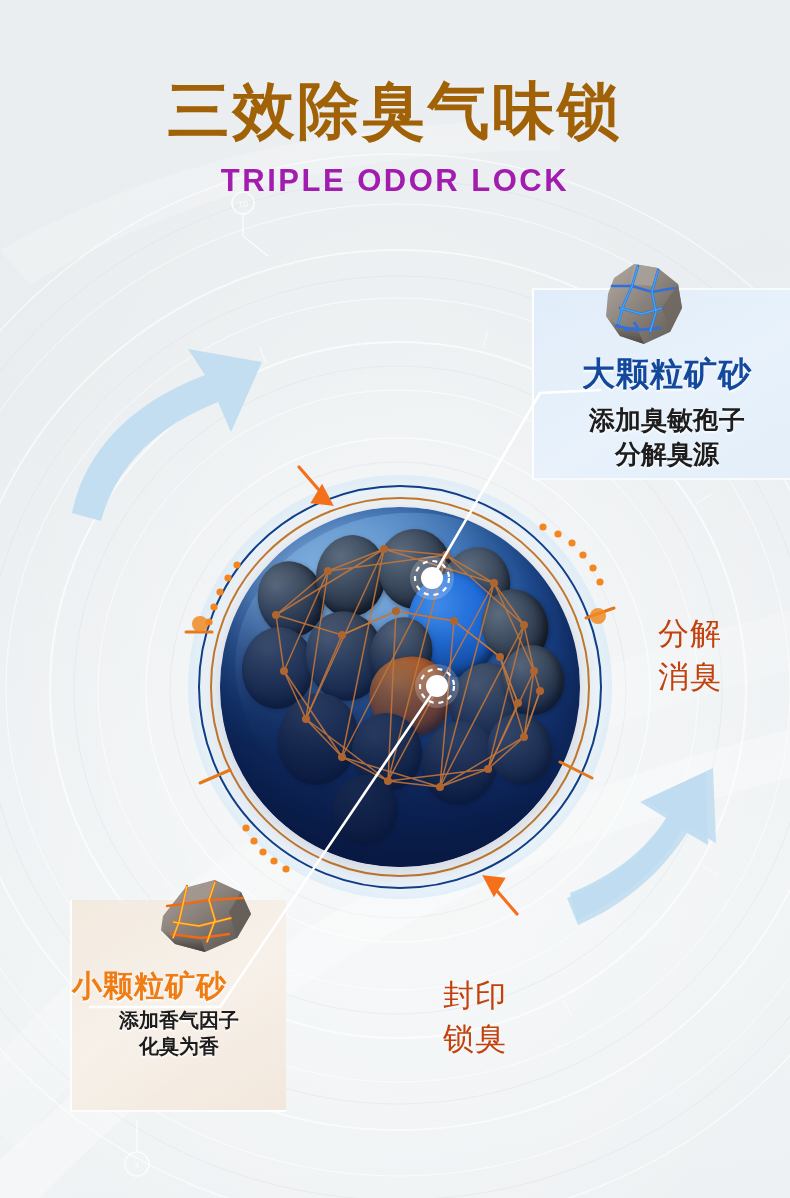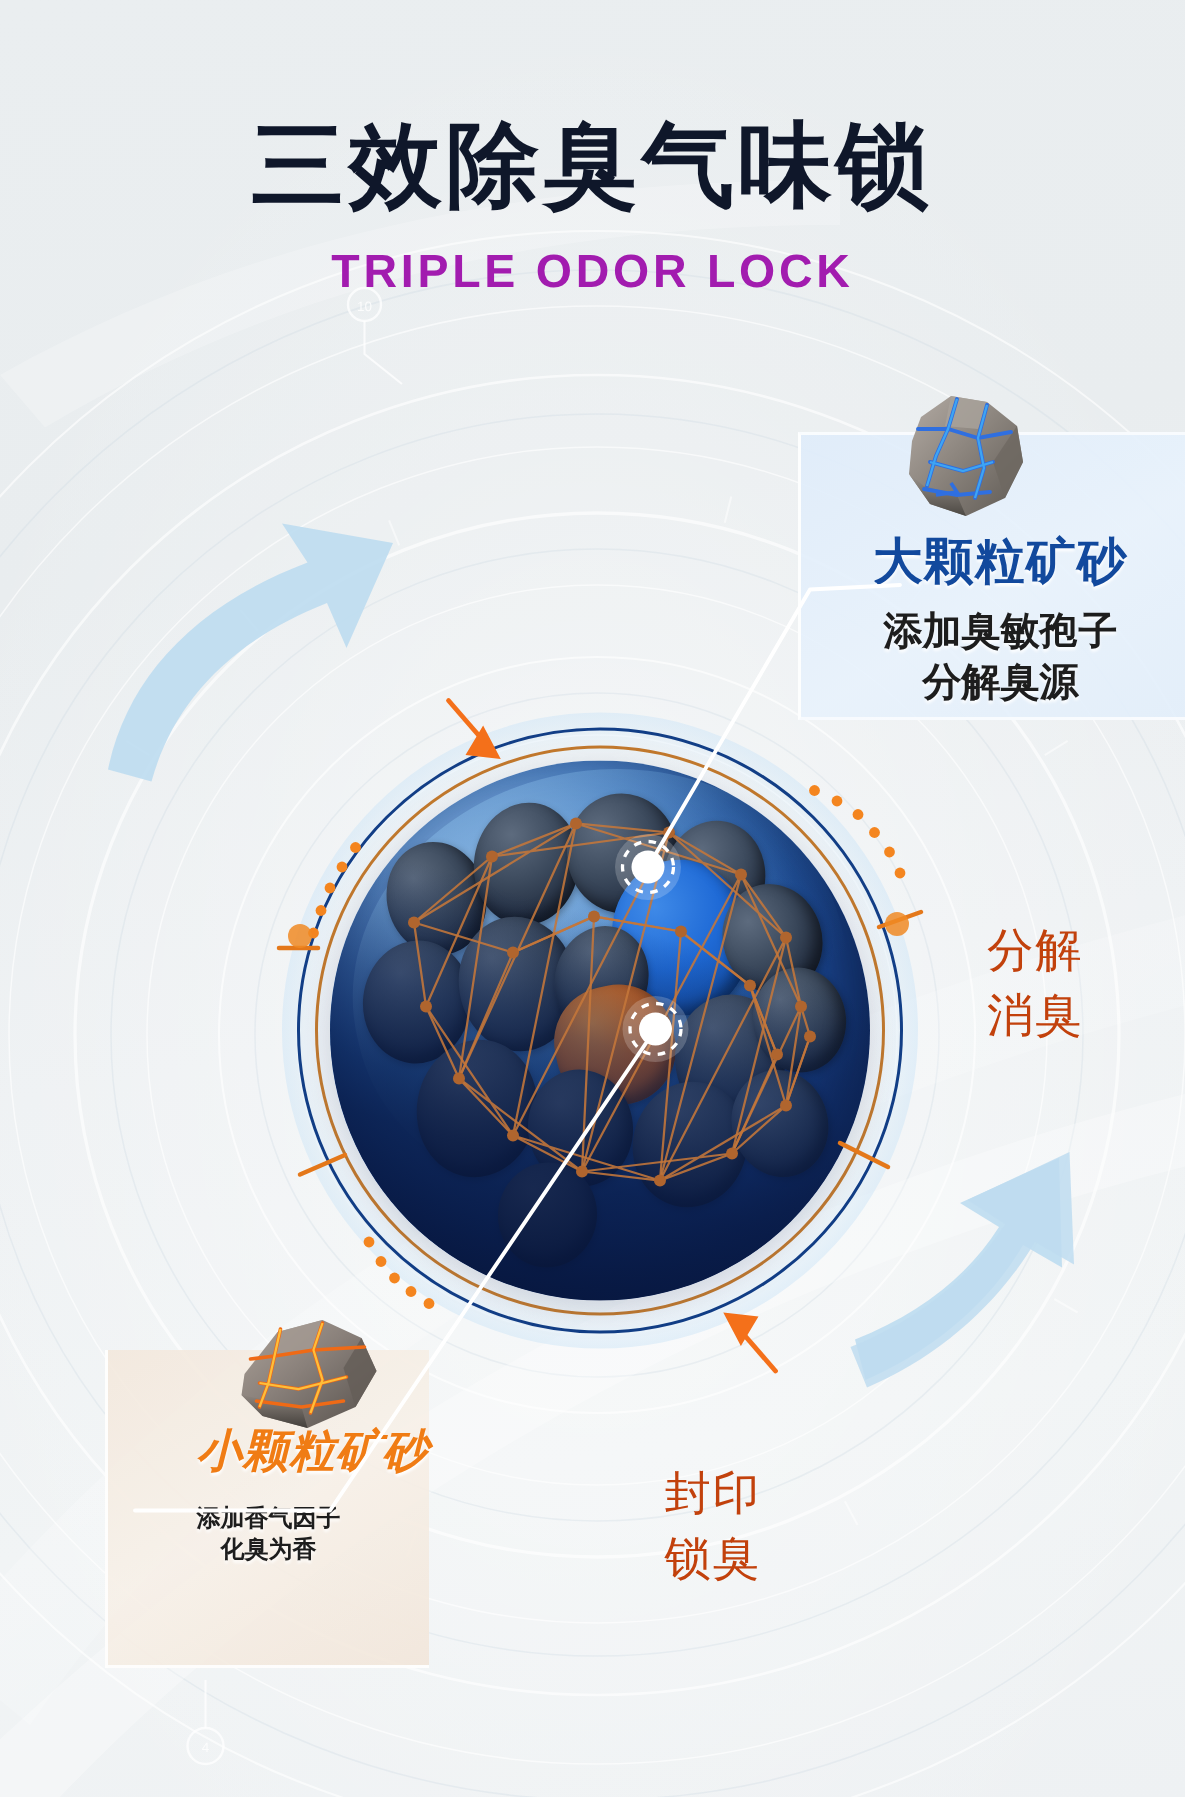--- a/index.html
+++ b/index.html
@@ -12,21 +12,21 @@
   .stage { position:absolute; inset:0; }
 
   
   .bg-svg { position:absolute; inset:0; width:790px; height:1198px; }
 
   
   .header { position:absolute; top:0; left:0; width:790px; text-align:center; z-index:20; }
   .title-cn {
     margin-top:78px;
     font-size:62px; font-weight:bold; letter-spacing:3px;
-    color:#0f172a; line-height:1.05;
+    color:#a16207; line-height:1.05;
   }
   .title-en {
     margin-top:20px;
     font-size:31px; font-weight:bold; letter-spacing:2.5px;
     color:#a21caf;
   }
 
   
   .side-label {
     position:absolute; z-index:22;
@@ -106,28 +106,27 @@
     text-shadow:0 2px 2px rgba(255,255,255,.85);
   }
 
   #card-small {
     left:70px; top:900px; width:216px; height:212px;
     background:linear-gradient(150deg, rgba(243,233,222,.95) 0%, rgba(247,240,232,.95) 50%, rgba(242,231,219,.95) 100%);
     border-left:2px solid rgba(255,255,255,.9);
     border-bottom:2px solid rgba(255,255,255,.9);
   }
   #card-small .ttl {
-    margin-top:47px; text-align:right;
+    margin-top:66px; text-align:left;
     font-size:30px; font-weight:bold; letter-spacing:1px; color:#f07c14;
     text-shadow:0 2px 2px rgba(255,255,255,.95);
-    font-style:italic;
   }
   #card-small .sub {
-    margin-top:14px; text-align:center; white-space:pre-line;
-    font-size:16px; font-weight:bold; line-height:1.32; color:#1d1d1d;
+    margin-top:0; text-align:center; white-space:pre-line;
+    font-size:20px; font-weight:bold; line-height:1.32; color:#1d1d1d;
     text-shadow:0 2px 2px rgba(255,255,255,.85);
   }
 
   
   .rock { position:absolute; z-index:31; }
   #rock-large { left:586px; top:258px; width:108px; height:94px; }
   #rock-small { left:145px; top:872px; width:114px; height:92px; }
 
   
   .fx-svg { position:absolute; inset:0; width:790px; height:1198px; z-index:28; pointer-events:none; }

